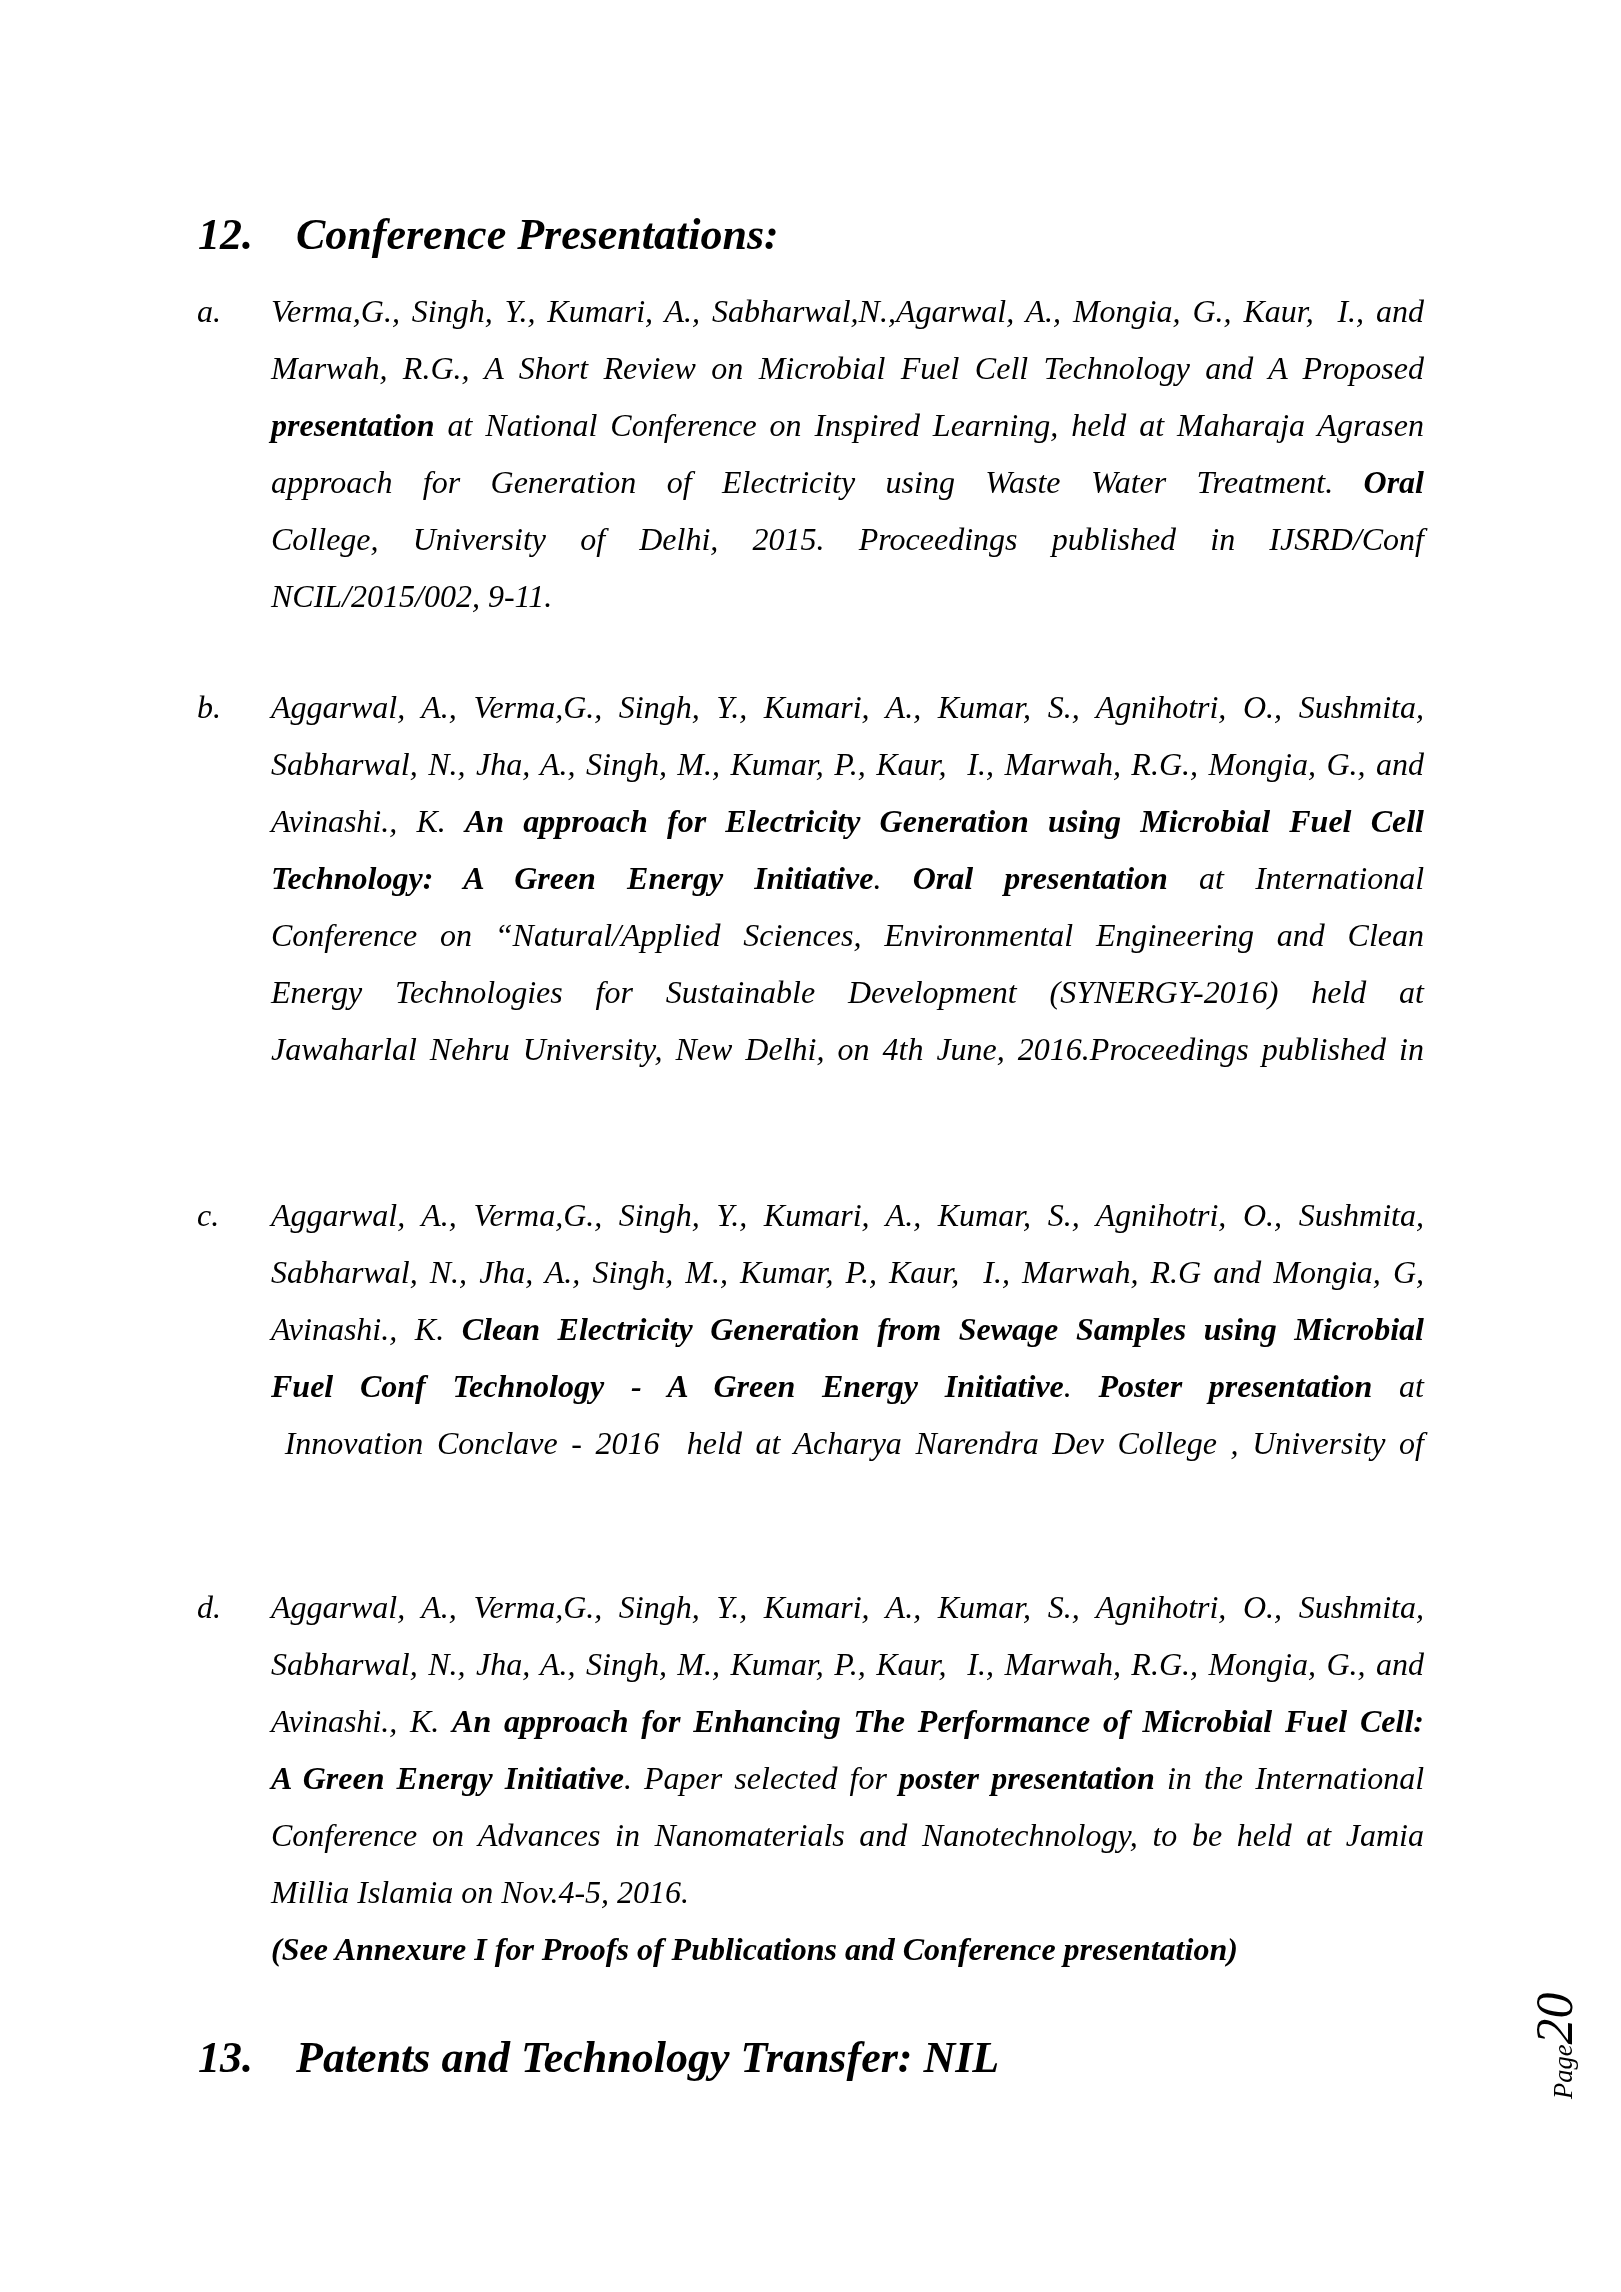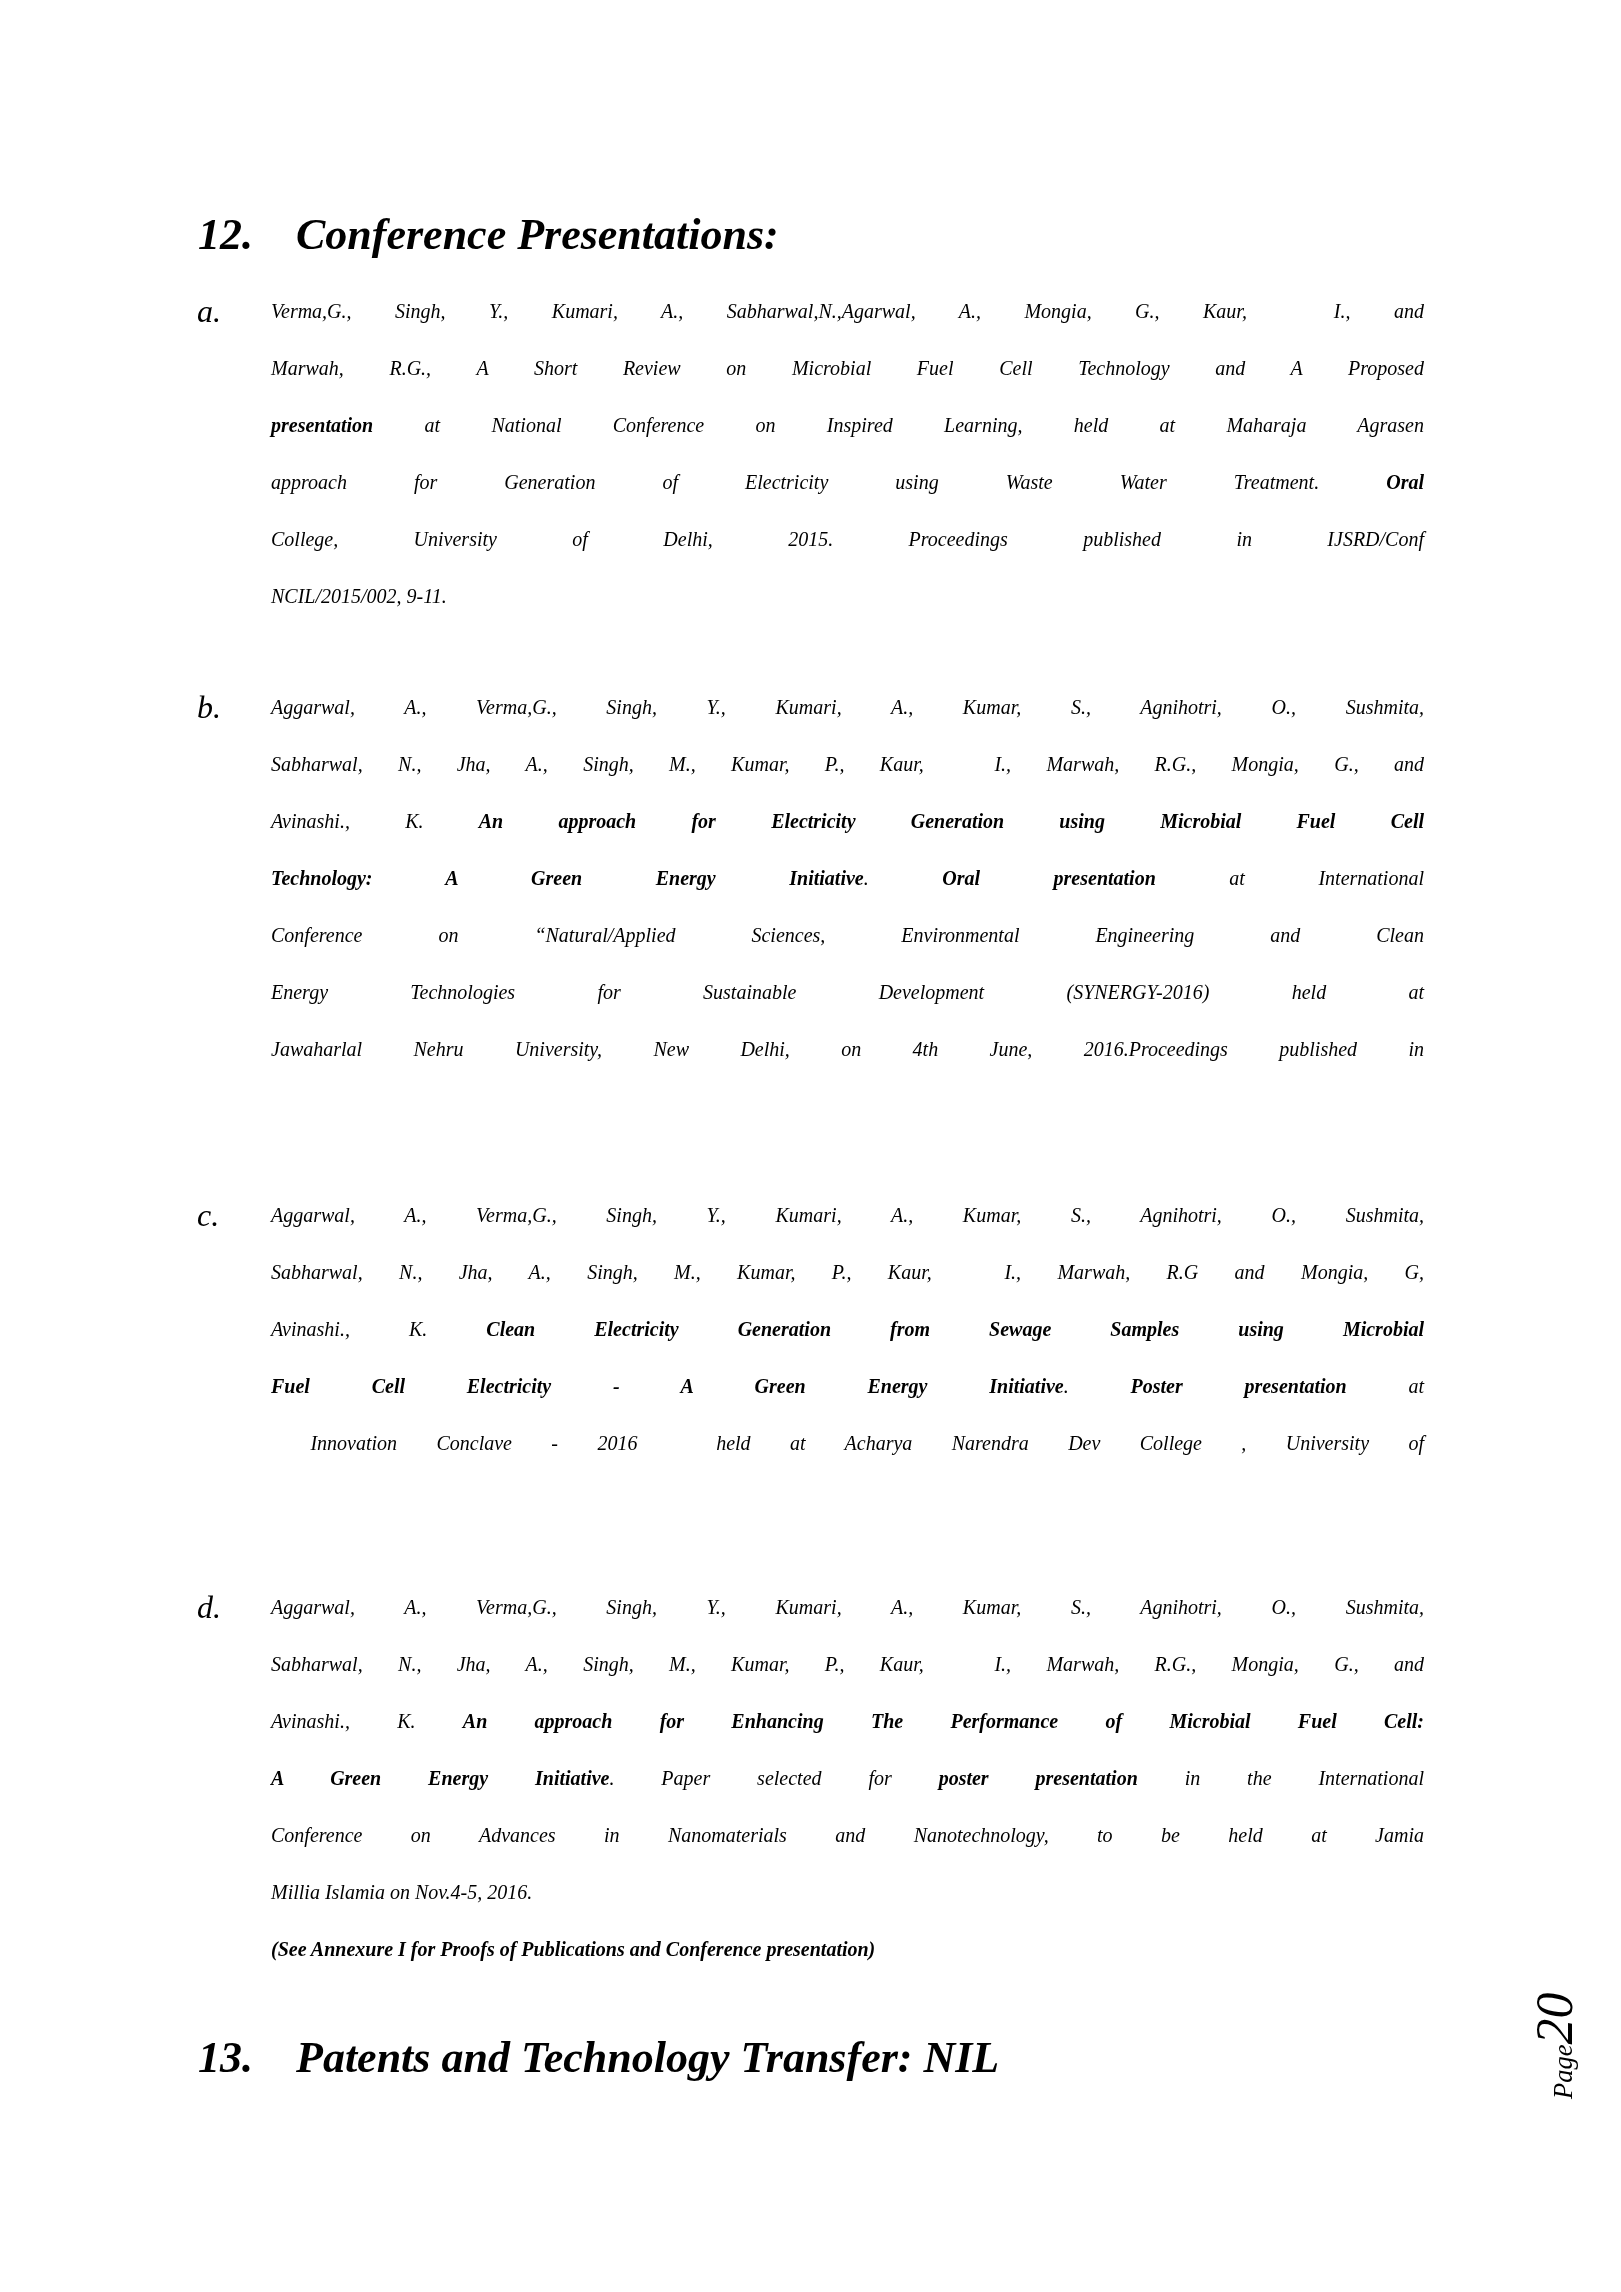--- a/index.html
+++ b/index.html
@@ -7,21 +7,21 @@
          font-family: "Liberation Serif", "DejaVu Serif", serif; }
   .page { position: absolute; left: 0; top: 12px; width: 1621px; height: 2293px; background: #ffffff; font-style: italic; }
   .heading { position: absolute; left: 198px; font-weight: bold; font-size: 44px; line-height: 1; white-space: nowrap; }
   .heading .num { position: absolute; left: 0; top: 0; }
   .heading .title { position: absolute; left: 98px; top: 0; text-align: right; }
   .h12 { top: 201px; }
   .h13 { top: 2024px; }
   .item { position: absolute; left: 197px; width: 1235px; }
   .item .marker { position: absolute; left: 0; top: 0; font-size: 32px; line-height: 57px; height: 57px; }
   .item .lines { position: absolute; left: 74px; top: 0; width: 1153px; }
-  .line { display: block; width: 1153px; height: 57px; font-size: 20px; line-height: 57px;
+  .line { display: block; width: 1153px; height: 57px; font-size: 32px; line-height: 57px;
           white-space: pre-wrap; text-align: justify; text-align-last: justify; overflow: visible; }
   .line.last { text-align-last: left; }
   .line b, .seg-bold { font-weight: bold; }
   .page-num { position: absolute; left: 1480px; top: 1960px; width: 49px; height: 127px; }
   .page-num .rot { position: absolute; left: 49px; top: 127px; transform-origin: 0 0; transform: rotate(-90deg);
                    white-space: nowrap; line-height: 1; }
   .page-num .word { font-size: 26.5px; }
   .page-num .digits { font-size: 52px; }
 </style>
 </head>
@@ -58,21 +58,21 @@
         <div class="line"><span>Jawaharlal Nehru University, New Delhi, on 4th June, 2016.Proceedings published in</span></div>
       </div>
   </div>
 
   <div class="item" id="item-1c" style="top:1175px;">
     <span class="marker">c.</span>
     <div class="lines">
         <div class="line"><span>Aggarwal, A., Verma,G., Singh, Y., Kumari, A., Kumar, S., Agnihotri, O., Sushmita,</span></div>
         <div class="line"><span>Sabharwal, N., Jha, A., Singh, M., Kumar, P., Kaur,  I., Marwah, R.G and Mongia, G,</span></div>
         <div class="line"><span>Avinashi., K. </span><span class="seg-bold">Clean Electricity Generation from Sewage Samples using Microbial</span></div>
-        <div class="line"><span class="seg-bold">Fuel Cell Electricity - A Green Energy Initiative</span><span>. </span><span class="seg-bold">Poster presentation</span><span> at</span></div>
+        <div class="line"><span class="seg-bold">Fuel Conf Technology - A Green Energy Initiative</span><span>. </span><span class="seg-bold">Poster presentation</span><span> at</span></div>
         <div class="line"><span> Innovation Conclave - 2016  held at Acharya Narendra Dev College , University of</span></div>
       </div>
   </div>
 
   <div class="item" id="item-3" style="top:1567px;">
     <span class="marker">d.</span>
     <div class="lines">
         <div class="line"><span>Aggarwal, A., Verma,G., Singh, Y., Kumari, A., Kumar, S., Agnihotri, O., Sushmita,</span></div>
         <div class="line"><span>Sabharwal, N., Jha, A., Singh, M., Kumar, P., Kaur,  I., Marwah, R.G., Mongia, G., and</span></div>
         <div class="line"><span>Avinashi., K. </span><span class="seg-bold">An approach for Enhancing The Performance of Microbial Fuel Cell:</span></div>

